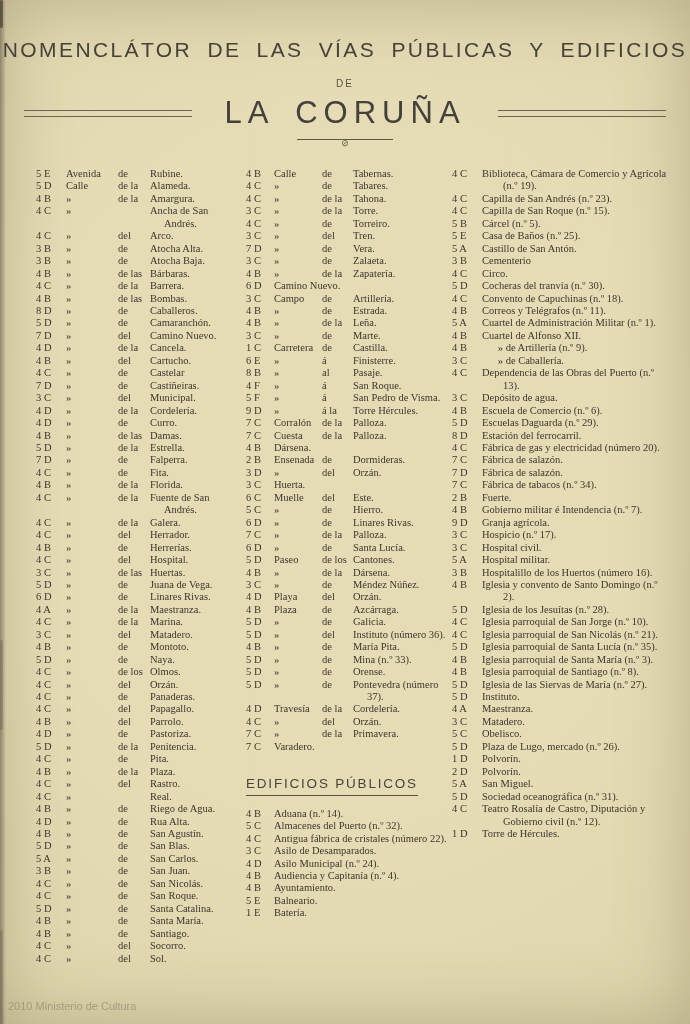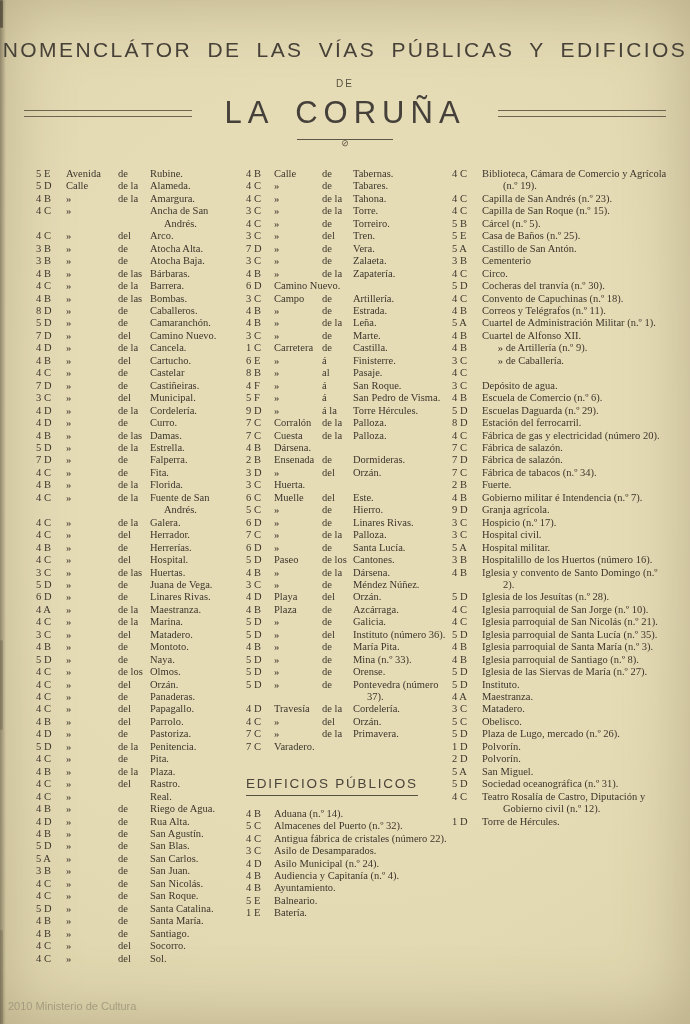--- a/index.html
+++ b/index.html
@@ -962,20 +962,21 @@
       <span class="cell bn">  »  de Artillería (n.º 9).</span>
     </div>
 
     <div class="brow">
       <span class="cell coord">3 C</span>
       <span class="cell bn">  »  de Caballería.</span>
     </div>
 
     <div class="brow">
       <span class="cell coord">4 C</span>
+      <span class="cell bn">Dependencia de las Obras del Puerto (n.º 13).</span>
     </div>
 
     <div class="brow">
       <span class="cell coord">3 C</span>
       <span class="cell bn">Depósito de agua.</span>
     </div>
 
     <div class="brow">
       <span class="cell coord">4 B</span>
       <span class="cell bn">Escuela de Comercio (n.º 6).</span>

